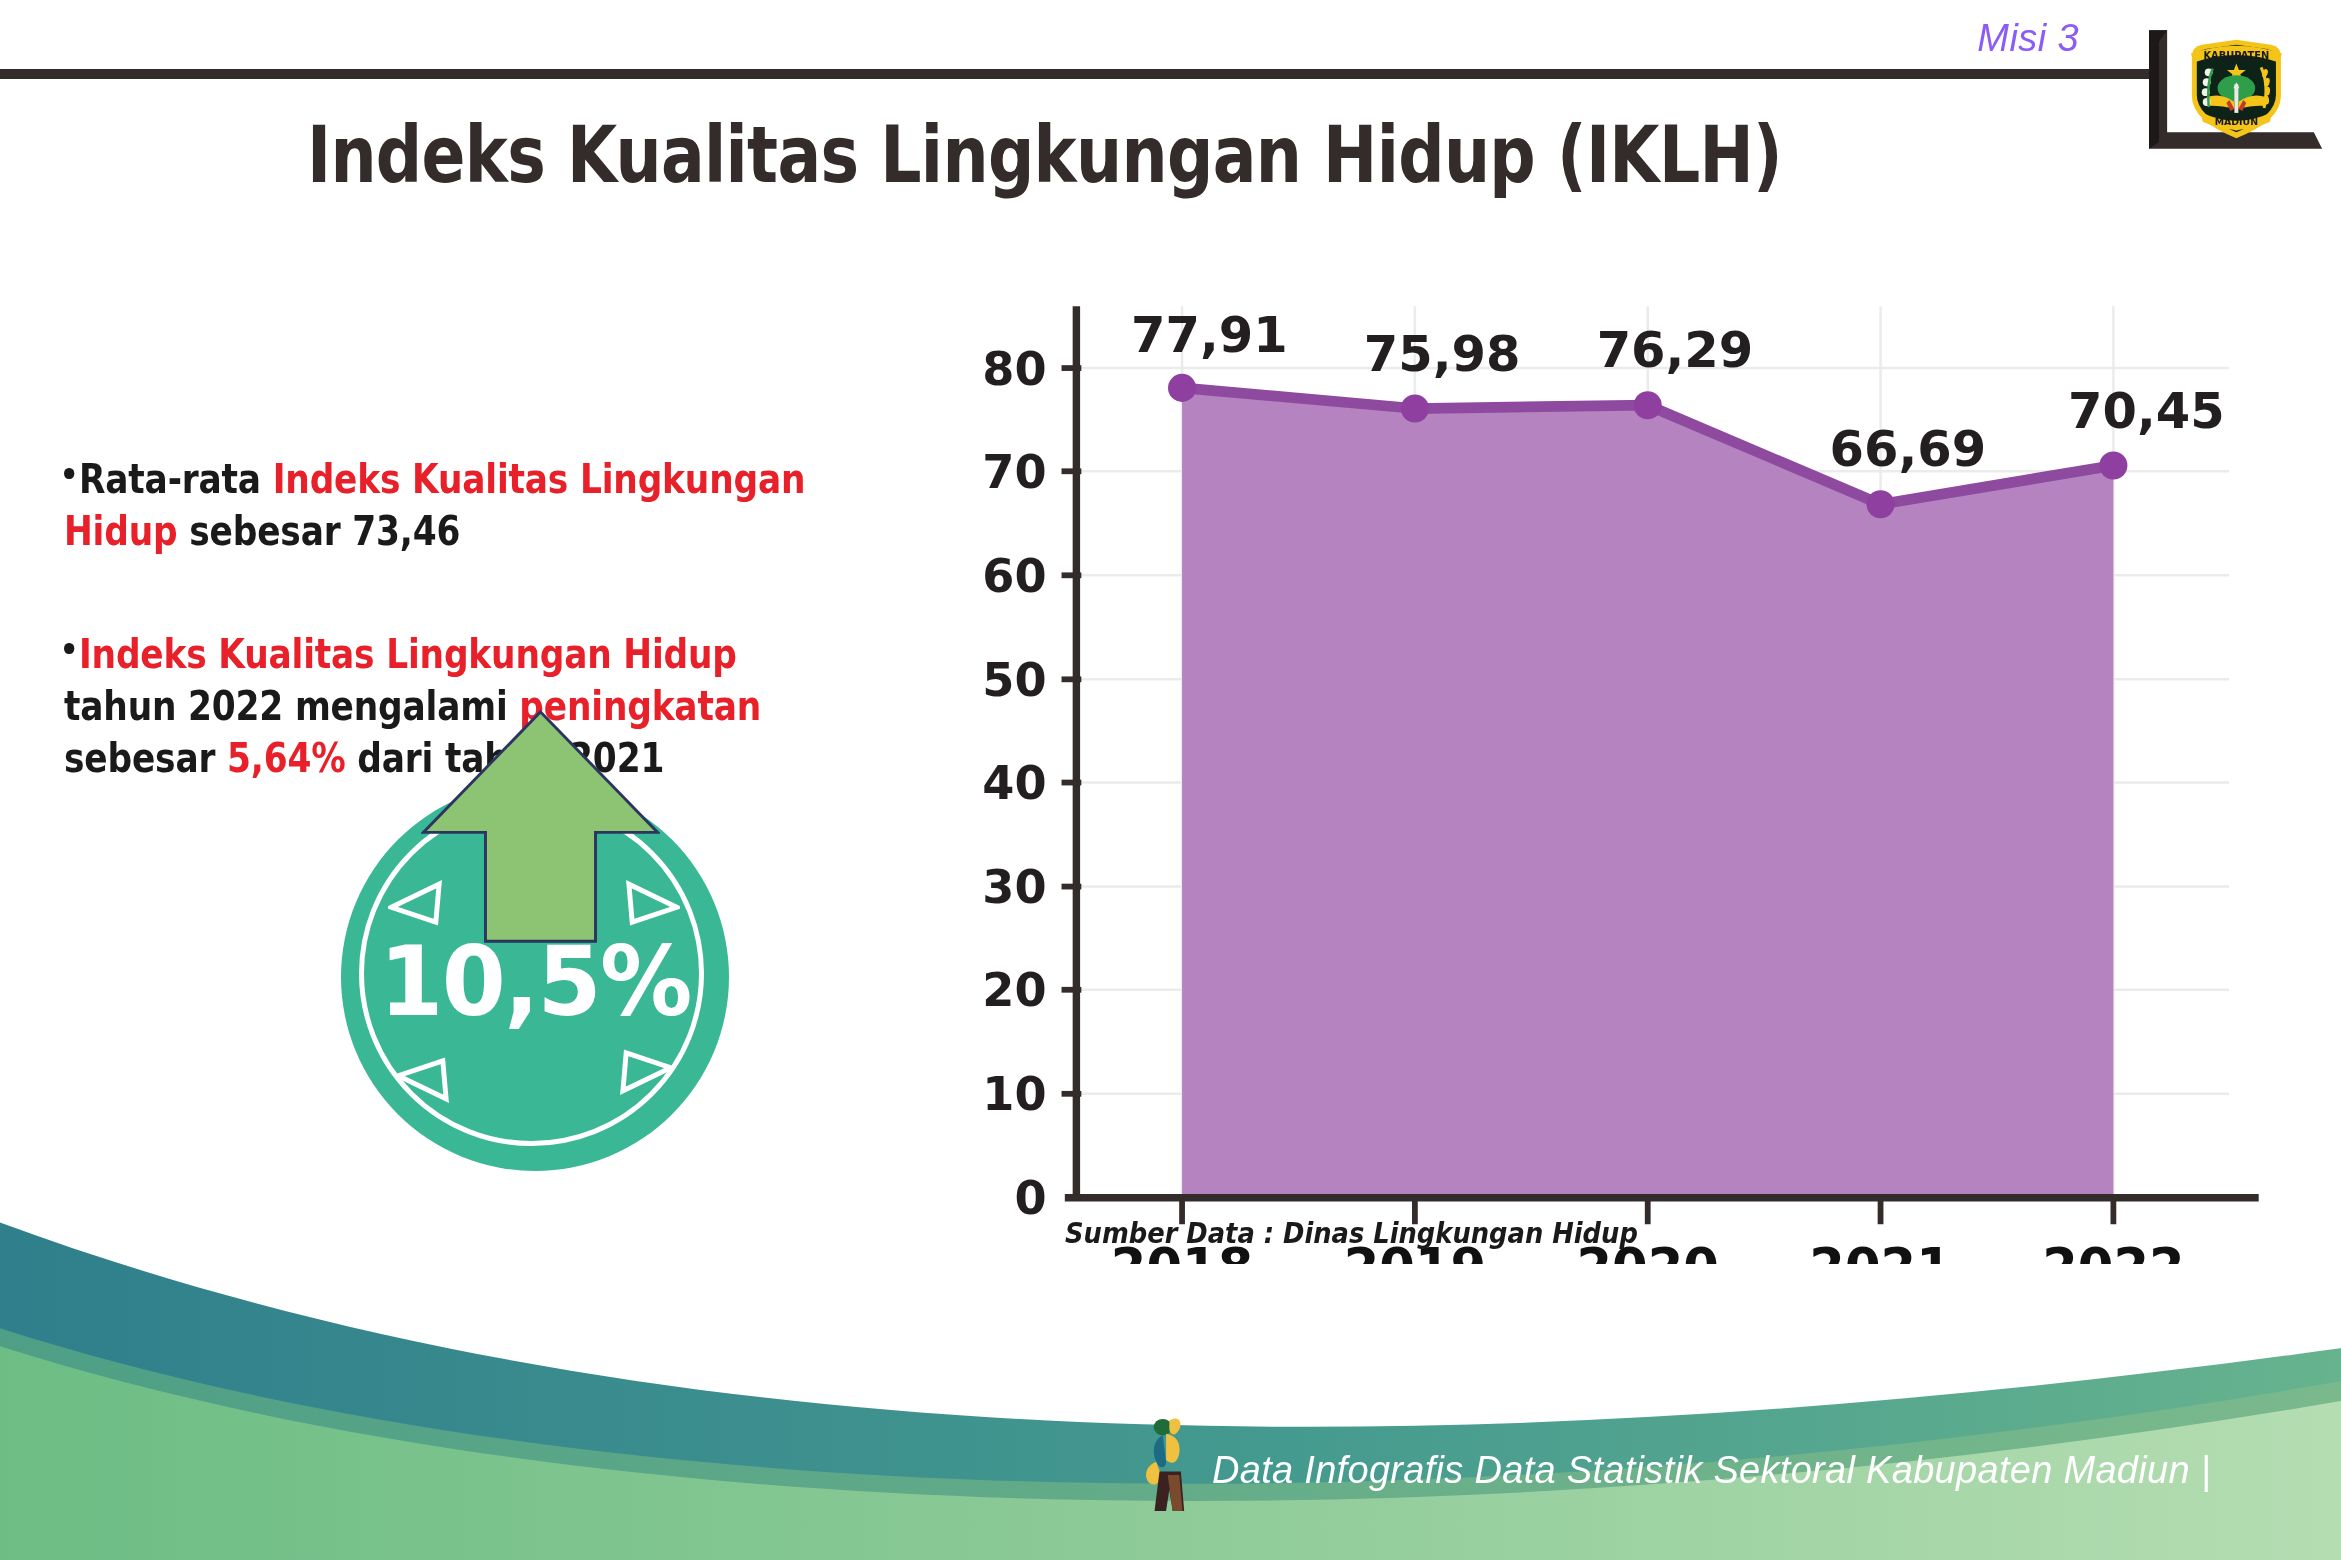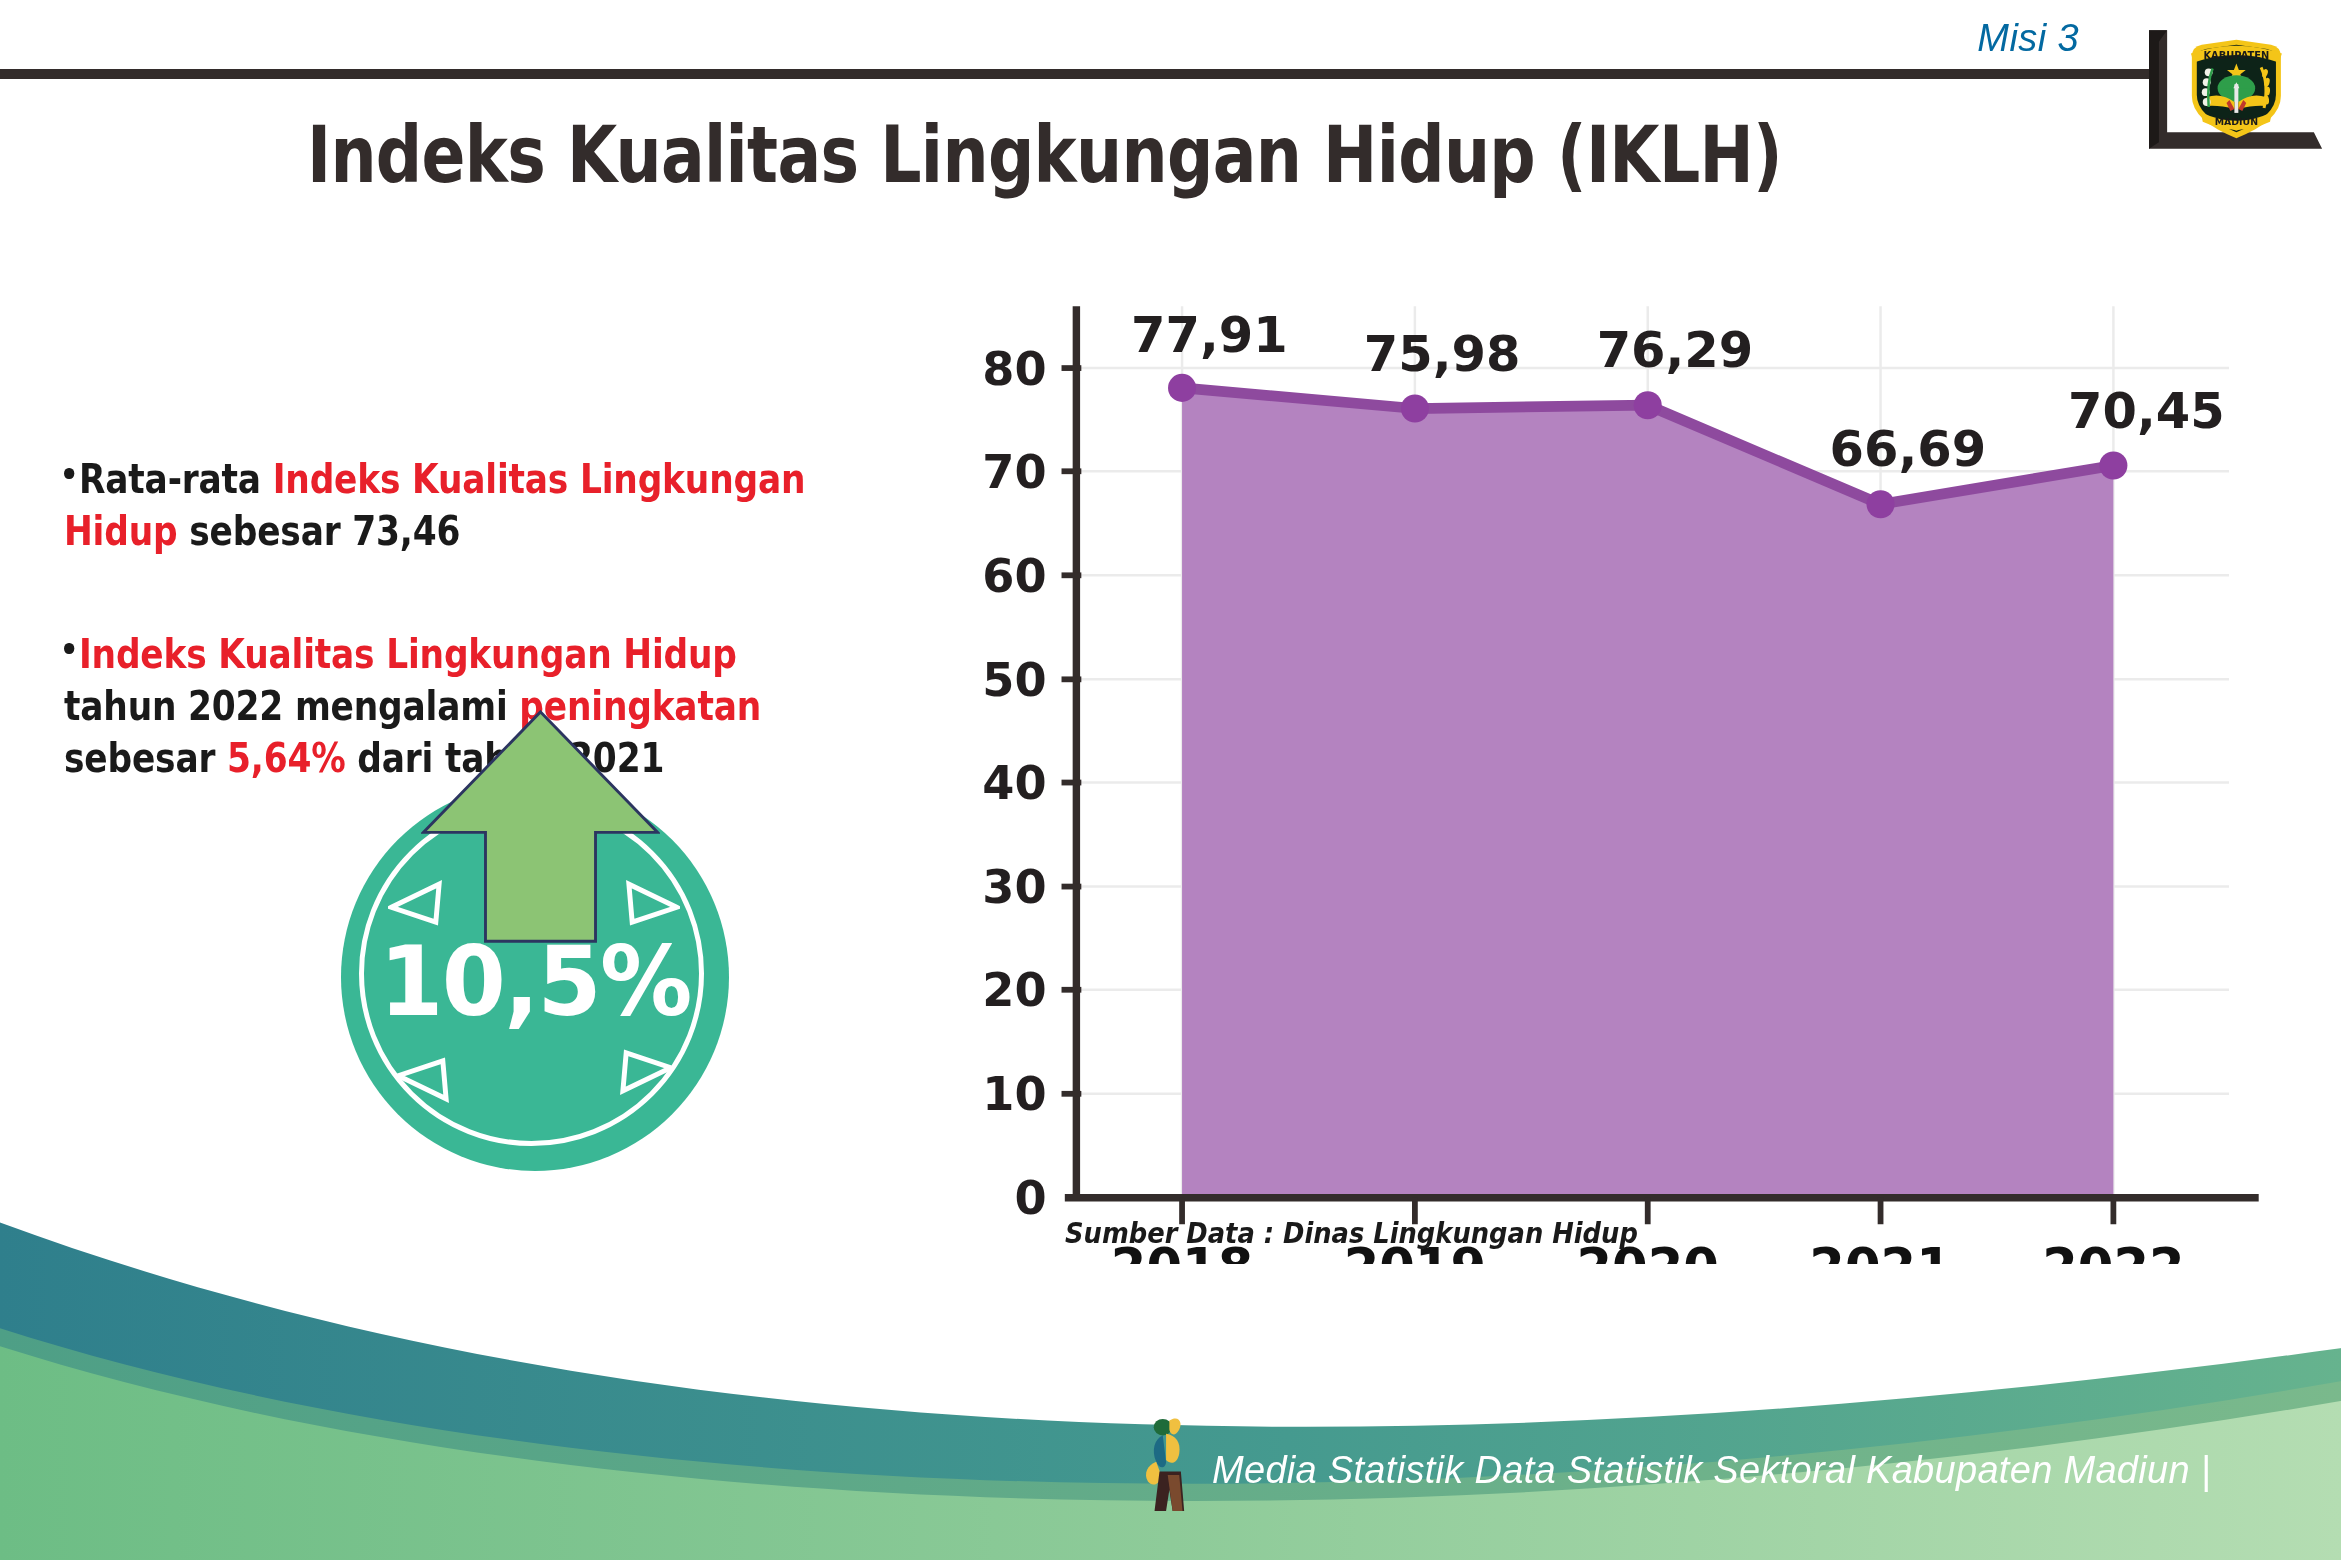--- a/index.html
+++ b/index.html
@@ -24,21 +24,21 @@
     height: 10px;
     background: #332c2b;
   }
   #misi-label {
     position: absolute;
     right: 263px;
     top: 16.5px;
     font-family: "Liberation Sans", sans-serif;
     font-style: italic;
     font-size: 38px;
-    color: #0369a1;
+    color: #8b5cf6;
     letter-spacing: 0.4px;
     white-space: nowrap;
   }
   #emblem-bracket {
     position: absolute;
     left: 2149px;
     top: 30px;
     width: 183px;
     height: 119px;
   }
@@ -402,14 +402,14 @@
 <svg id="footer-logo" viewBox="0 0 80 130">
   <ellipse cx="30" cy="16" rx="11" ry="10" fill="#1f6b3a"></ellipse>
   <path d="M38,8 C50,0 56,12 48,22 C44,28 38,24 38,18 Z" fill="#f0c040"></path>
   <path d="M34,24 C46,26 52,34 50,48 C48,60 40,62 34,56 Z" fill="#f0c040"></path>
   <path d="M30,26 C20,30 16,44 22,58 C26,68 34,66 34,58 Z" fill="#1d6a84"></path>
   <path d="M22,58 C12,62 6,72 12,82 C18,90 28,84 28,74 Z" fill="#f0c040"></path>
   <path d="M26,70 L52,70 L56,118 L42,118 L38,92 L34,118 L20,118 Z" fill="#3b2220"></path>
   <path d="M36,74 L50,74 L54,118 L42,118 Z" fill="#7a4a2e"></path>
 </svg>
 
-<div id="footer-text">Media Statistik Data Statistik Sektoral Kabupaten Madiun |</div>
+<div id="footer-text">Data Infografis Data Statistik Sektoral Kabupaten Madiun |</div>
 
 
 </body></html>

